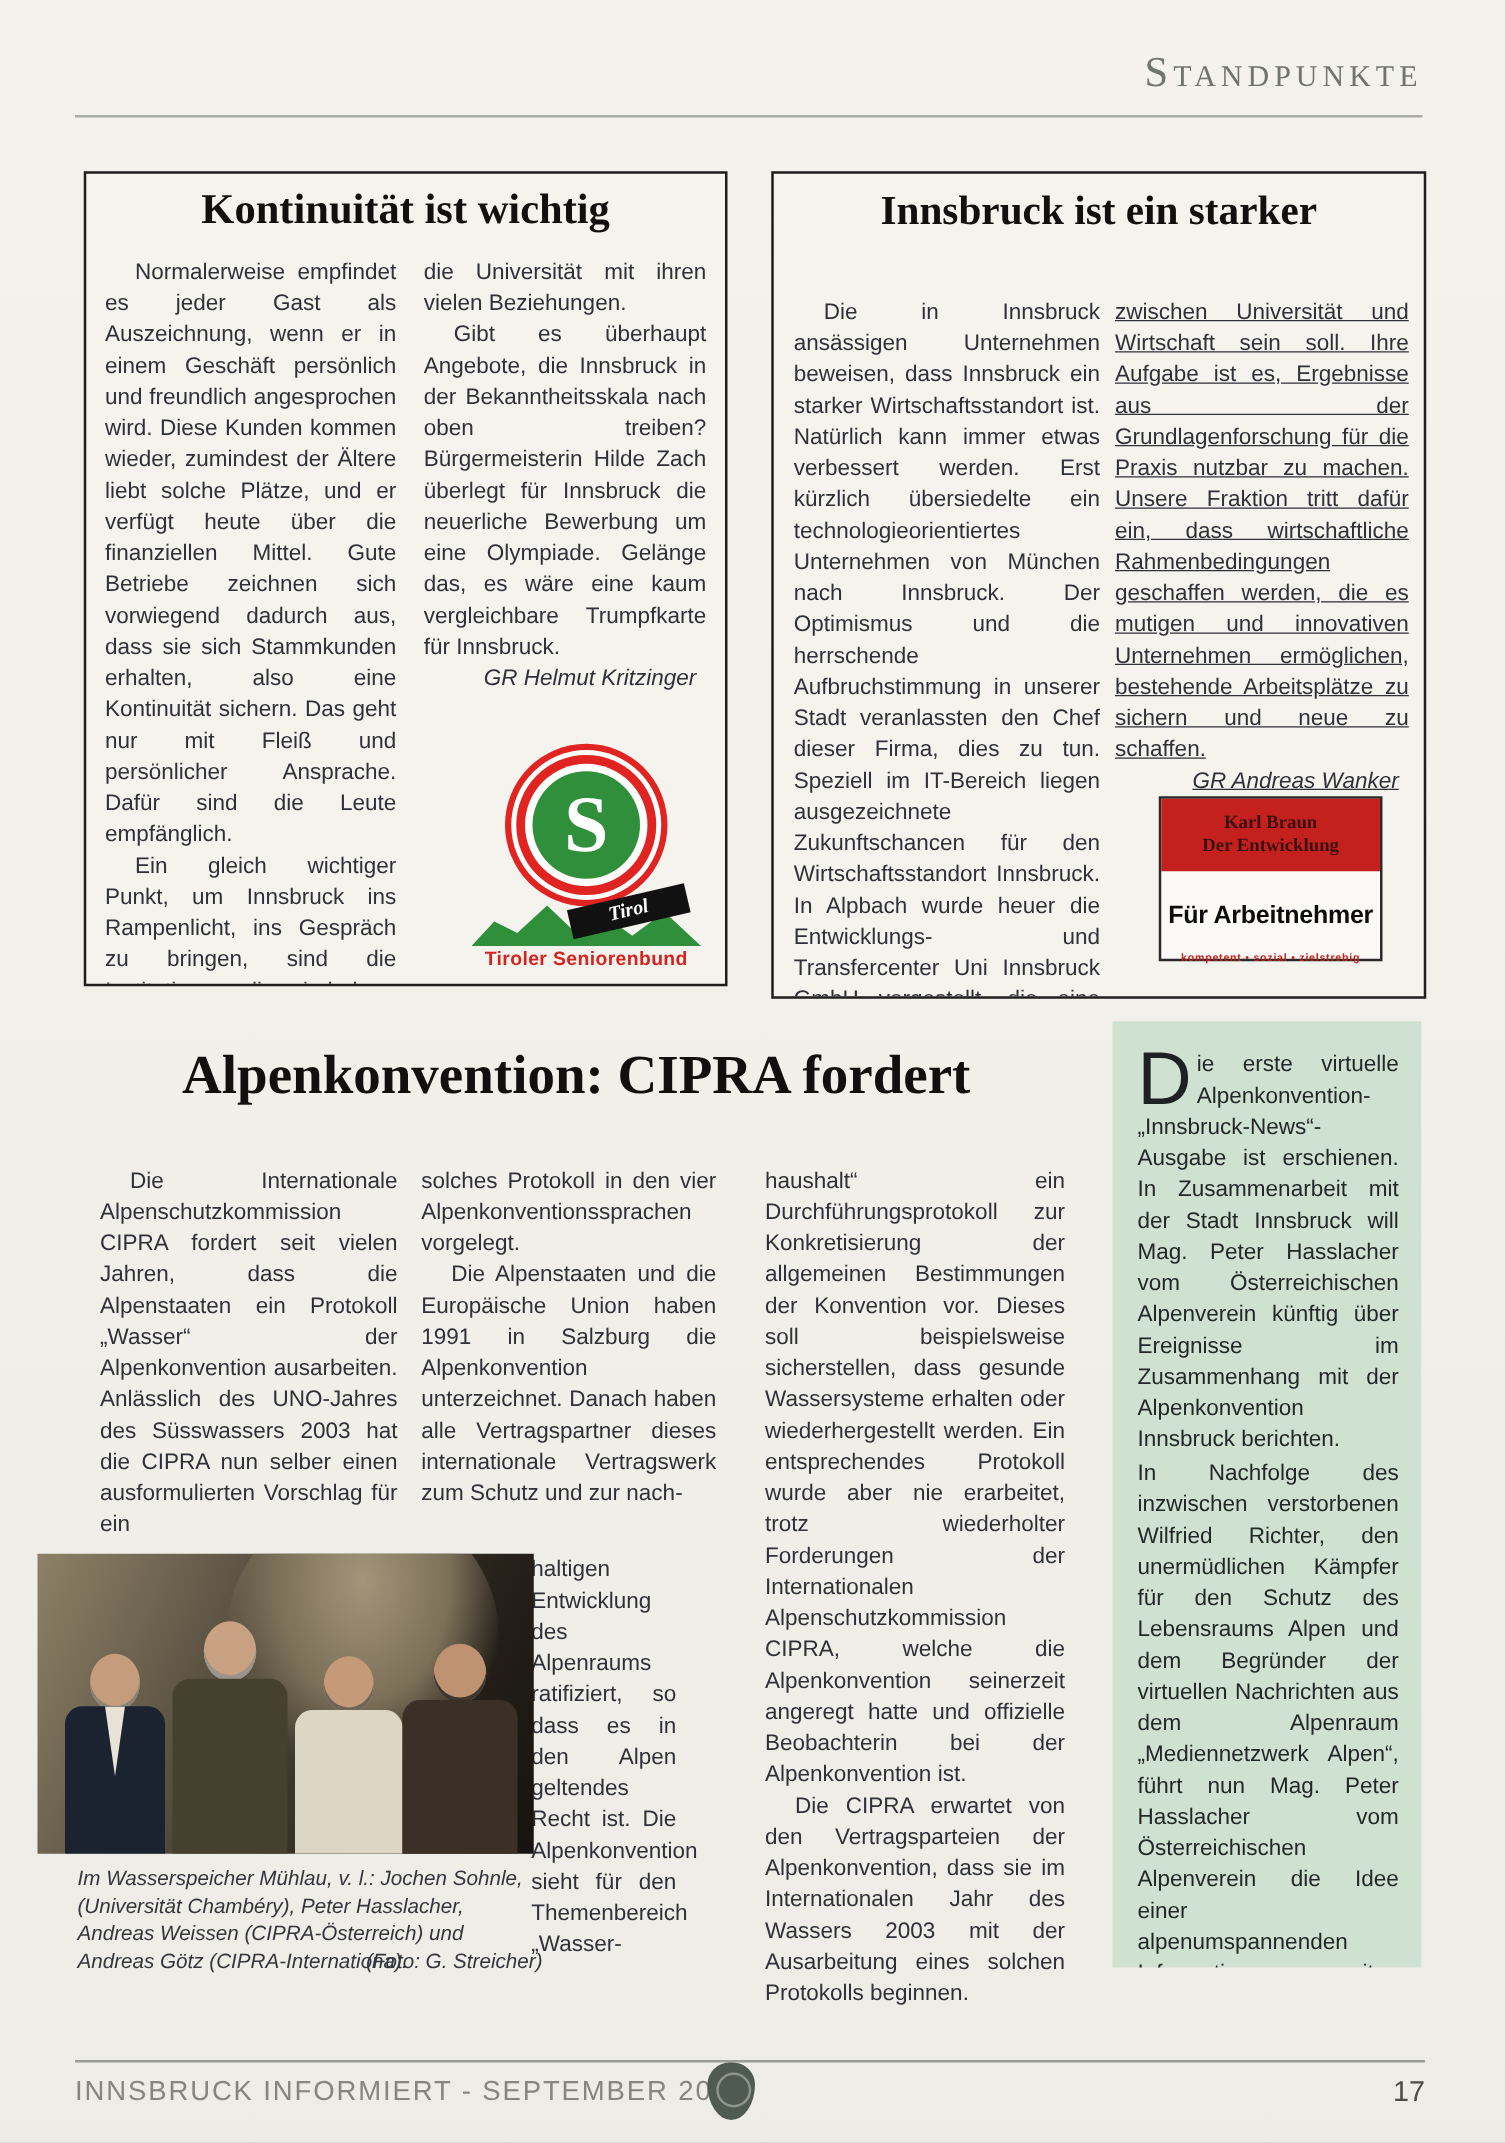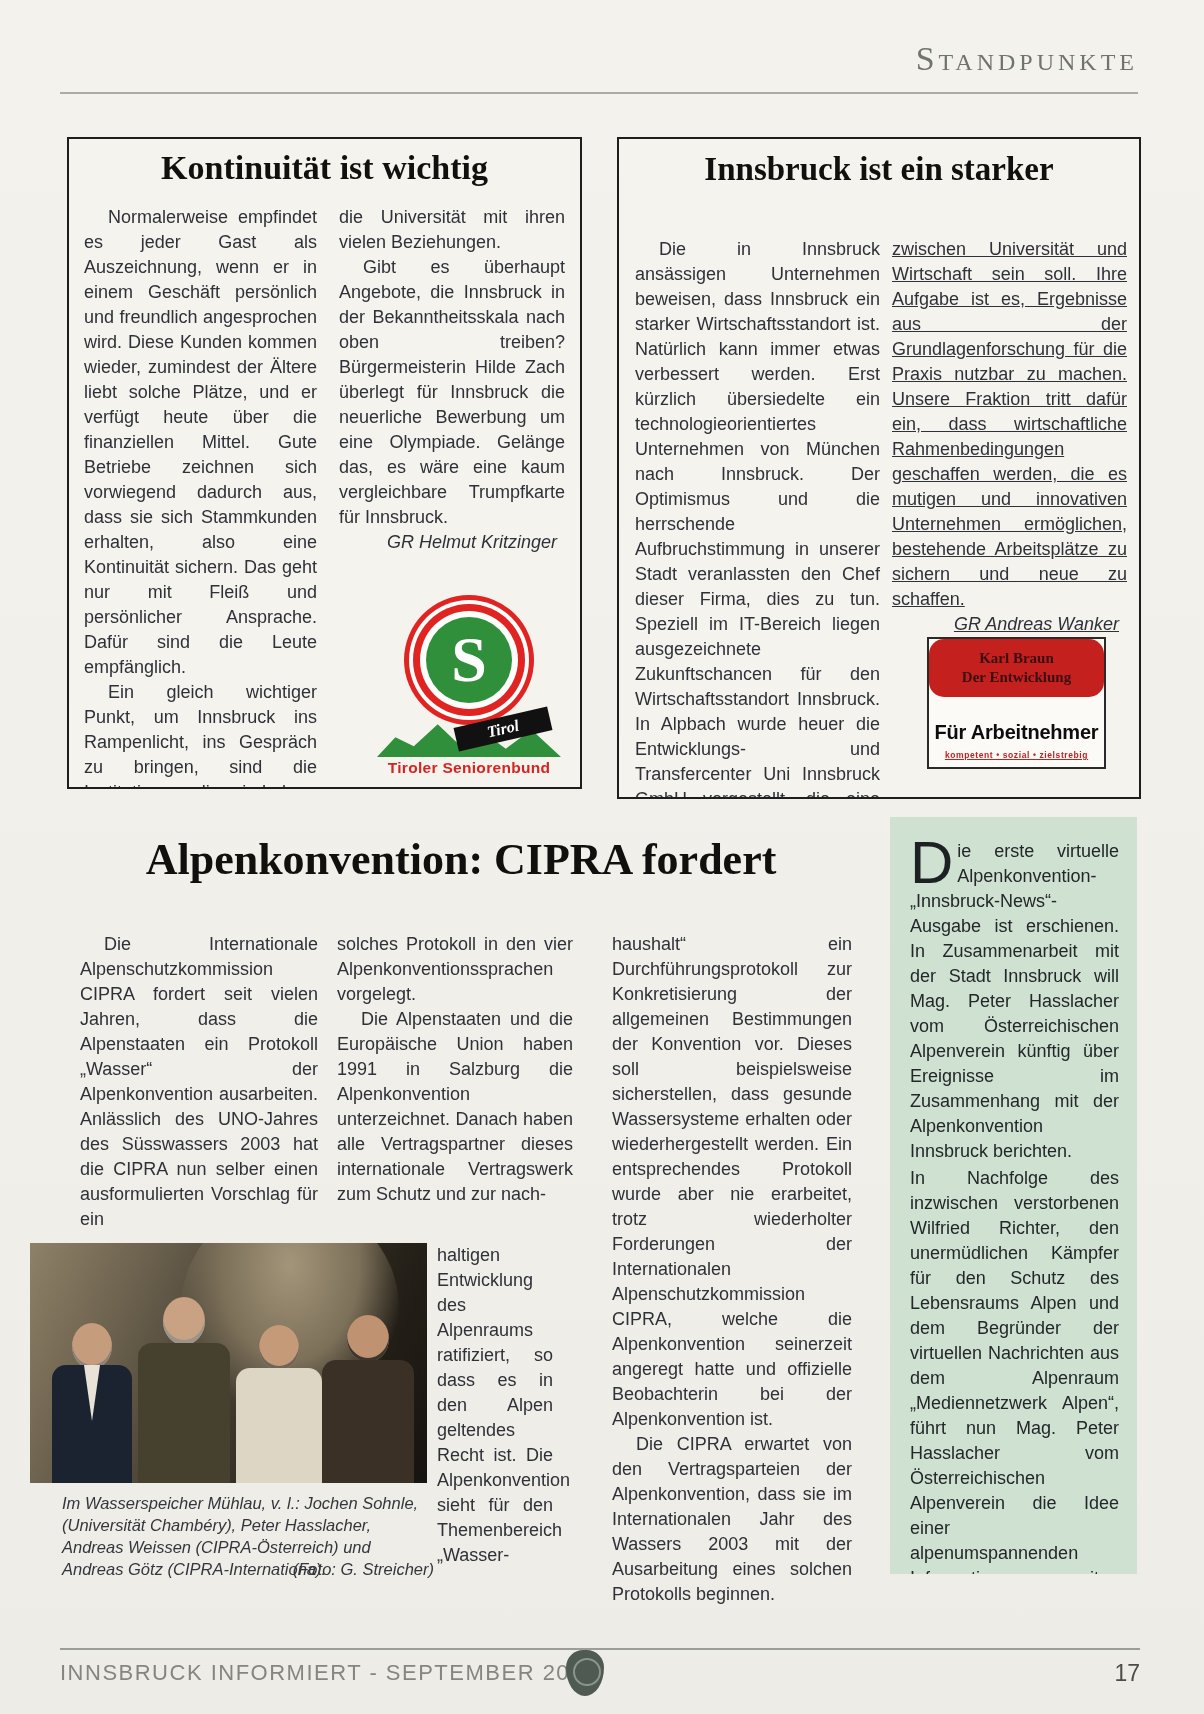--- a/index.html
+++ b/index.html
@@ -39,31 +39,31 @@
         transform:rotate(-13deg);display:flex;align-items:center;justify-content:center;}
   .sb-banner span{color:#fff;font-style:italic;font-weight:bold;font-size:16px;
         font-family:"Liberation Serif",serif;}
   .sb-name{position:absolute;left:0;top:168px;width:200px;text-align:center;color:#d42420;
         font-weight:bold;font-size:15.5px;letter-spacing:.3px;}
   
   .ad{position:absolute;left:308px;top:498px;width:175px;height:128px;border:2px solid #2a2a2a;
         background:#fbfaf7;}
   .ad-red{height:58px;background:#c4201d;display:flex;flex-direction:column;align-items:center;
         justify-content:center;color:#3a0f12;font-family:"Liberation Serif",serif;font-weight:bold;
-        font-size:15px;line-height:19px;border-radius:15px;}
+        font-size:15px;line-height:19px;}
   .ad-head{margin-top:24px;text-align:center;font-weight:bold;font-size:20px;color:#0d0d0d;
         letter-spacing:-.2px;}
-  .ad-tag{margin-top:6px;text-align:center;font-size:8.5px;font-weight:bold;color:#c4201d;
-        letter-spacing:.6px;text-decoration:underline;}
+  .ad-tag{margin-top:17px;text-align:center;font-size:8.5px;font-weight:bold;color:#c4201d;
+        letter-spacing:.6px;}
   
   .main-title{position:absolute;left:67px;top:834px;width:788px;text-align:center;
         font-family:"Liberation Serif",serif;font-weight:bold;font-size:44px;line-height:52px;color:#12100e;}
   .mc1{left:80px;top:932px;width:238px;}
   .mc2{left:337px;top:932px;width:236px;}
-  .mc2n{left:437px;top:1243px;width:116px;}
+  .mc2n{left:425px;top:1243px;width:116px;}
   .mc3{left:612px;top:932px;width:240px;}
   
   .photo{position:absolute;left:30px;top:1243px;width:397px;height:240px;overflow:hidden;
         background:linear-gradient(115deg,#8e8168 0%,#6f6450 22%,#474034 48%,#262119 74%,#161310 100%);}
   .arch{position:absolute;left:38%;top:-18%;width:55%;height:90%;border-radius:50% 50% 0 0;
         background:radial-gradient(ellipse at 50% 30%,#a3957a 0%,#7c7059 45%,rgba(40,35,26,0) 75%);}
   .fig{position:absolute;bottom:0;}
   .head{position:absolute;left:50%;transform:translateX(-50%);border-radius:50%;}
   .torso{position:absolute;bottom:0;left:0;border-radius:14px 14px 0 0;}
   

